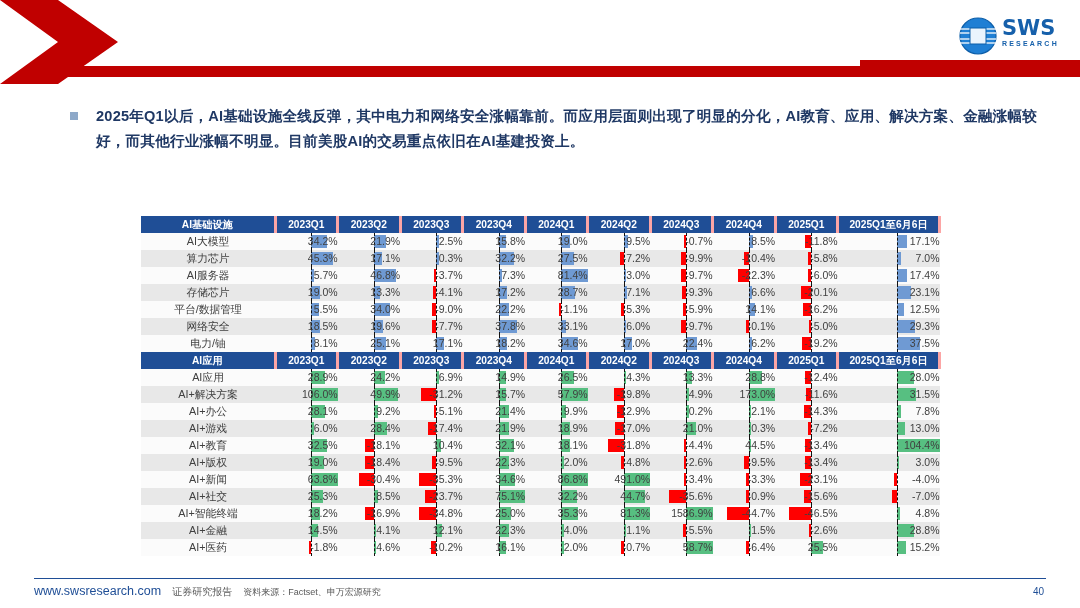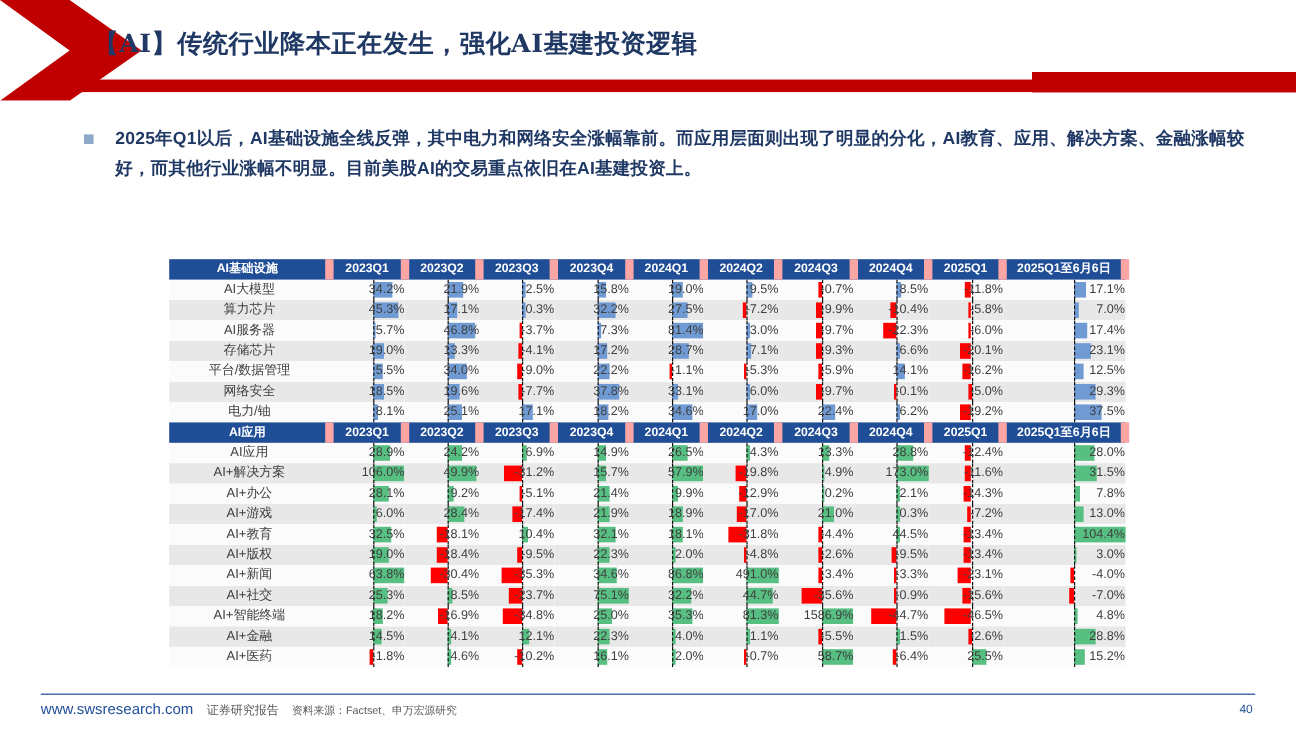--- a/index.html
+++ b/index.html
@@ -42,21 +42,21 @@
     margin-left:26px;font-size:14.6px;font-weight:bold;color:#1f3864;line-height:25px;
     letter-spacing:.2px;
   }
   
   .tbl{position:absolute;left:141px;top:216px;width:800px;border-collapse:collapse;
        font-size:10.5px;color:#404040;table-layout:fixed;}
   .tbl td,.tbl th{padding:0;margin:0;}
   .hdr-row th{
     background:#1f4e96;color:#ffffff;font-weight:bold;font-size:10.2px;
     height:17px;line-height:17px;text-align:center;white-space:nowrap;
-    border-right:7px solid #fca5a5;
+    border-right:3px solid #fca5a5;
     margin-top:43px;
   }
   .hdr-row th.lbl{text-align:center;}
   .cell{
     position:relative;height:17px;line-height:17px;text-align:right;
     padding-right:5px;overflow:hidden;white-space:nowrap;
   }
   .cell .bar{position:absolute;top:2px;height:13px;z-index:0;}
   .cell .val{position:relative;z-index:2;}
   .rowlabel{
@@ -76,21 +76,32 @@
   .foot .src{font-size:9px;color:#595959;margin-left:8px;}
   .pageno{position:absolute;right:36px;top:586px;font-size:10px;color:#1f4e96;}
 </style>
 </head>
 <body>
 
 <div class="header">
   <div class="hdr-red-left"></div>
   <div class="hdr-band"></div>
   <div class="hdr-band-right"></div>
-  <div class="hdr-title">【AI】传统行业降本正在发生，强化AI基建投资逻辑</div>
+  <div class="logo">
+    <svg class="logo-mark" viewBox="0 0 40 40">
+      <circle cx="20" cy="20" r="18" fill="#1f7fd4"></circle>
+      <circle cx="20" cy="20" r="18" fill="none" stroke="#0d5ea8" stroke-width="1.2"></circle>
+      <path d="M2 13 H38 M2 17 H38 M2 23 H38 M2 27 H38" stroke="#ffffff" stroke-width="1.3" opacity=".85"></path>
+      <rect x="12" y="12" width="16" height="16" fill="#eaf4fd" stroke="#0d5ea8" stroke-width="1"></rect>
+    </svg>
+    <div class="logo-text">
+      <div class="logo-sws">SWS</div>
+      <div class="logo-res">RESEARCH</div>
+    </div>
+  </div>
 </div>
 
 <div class="bullet-wrap">
   <div class="bullet-sq"></div>
   <div class="bullet-text">2025年Q1以后，AI基础设施全线反弹，其中电力和网络安全涨幅靠前。而应用层面则出现了明显的分化，AI教育、应用、解决方案、金融涨幅较好，而其他行业涨幅不明显。目前美股AI的交易重点依旧在AI基建投资上。</div>
 </div>
 
 <table class="tbl">
   <colgroup>
       <col style="width: 133px;">

